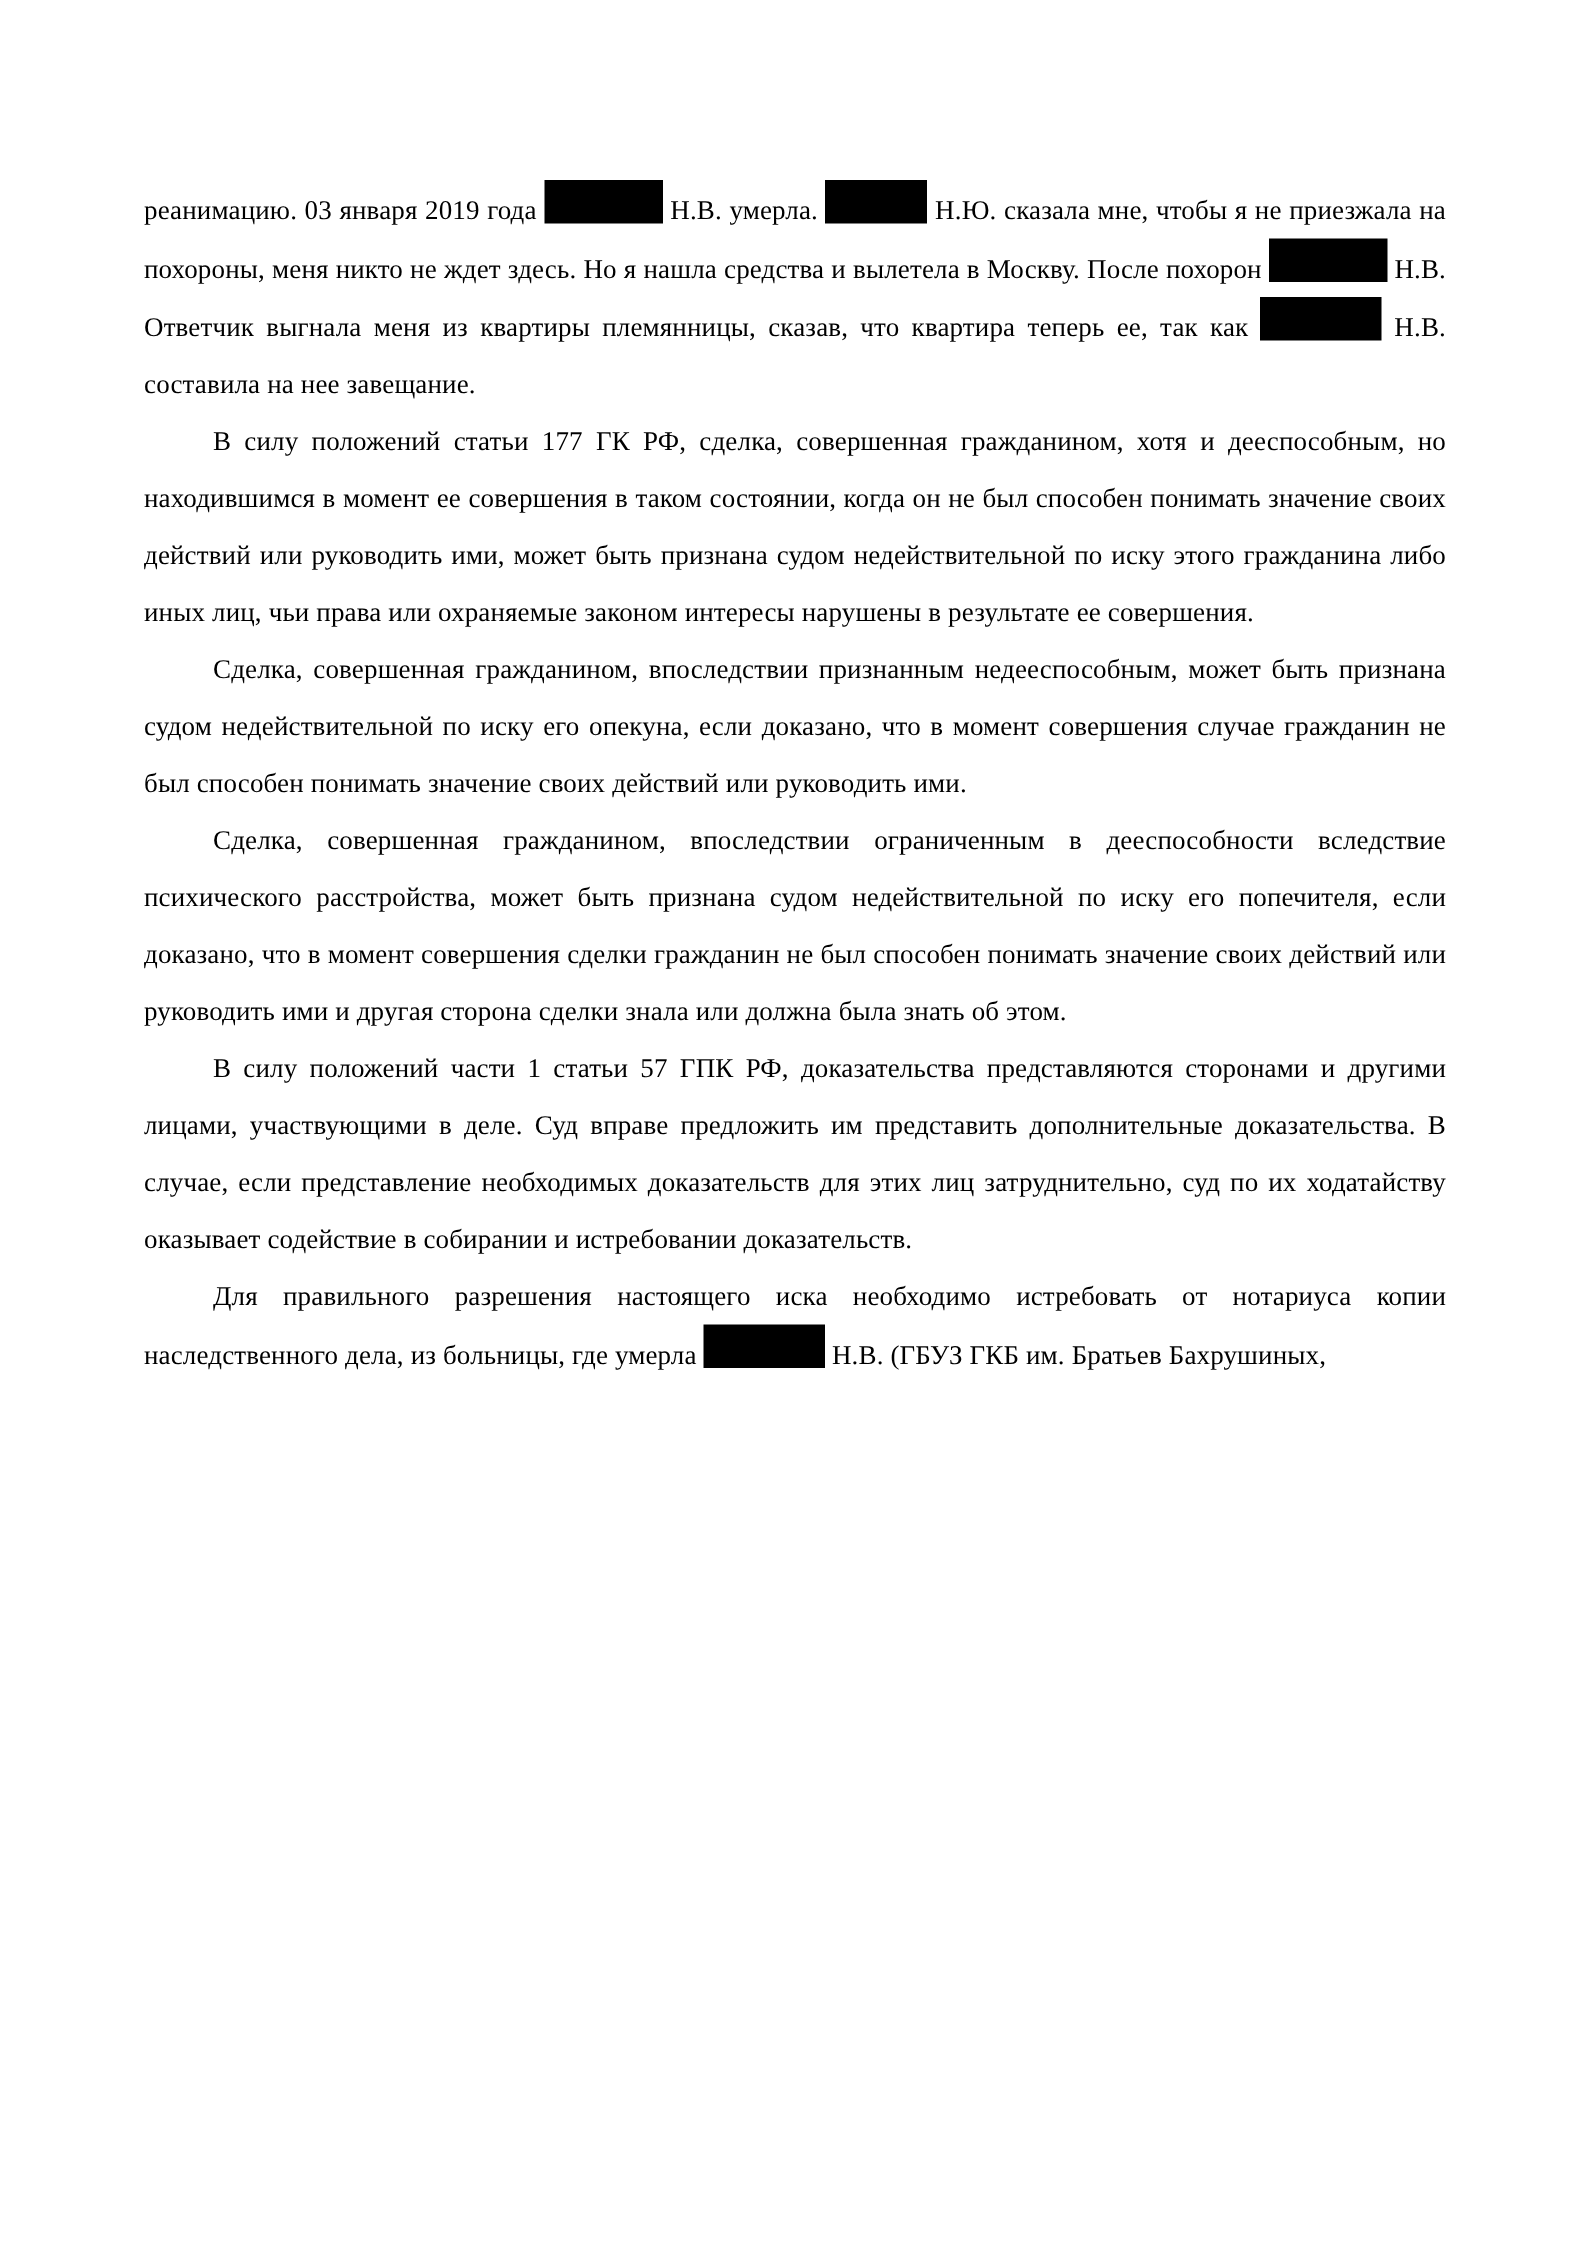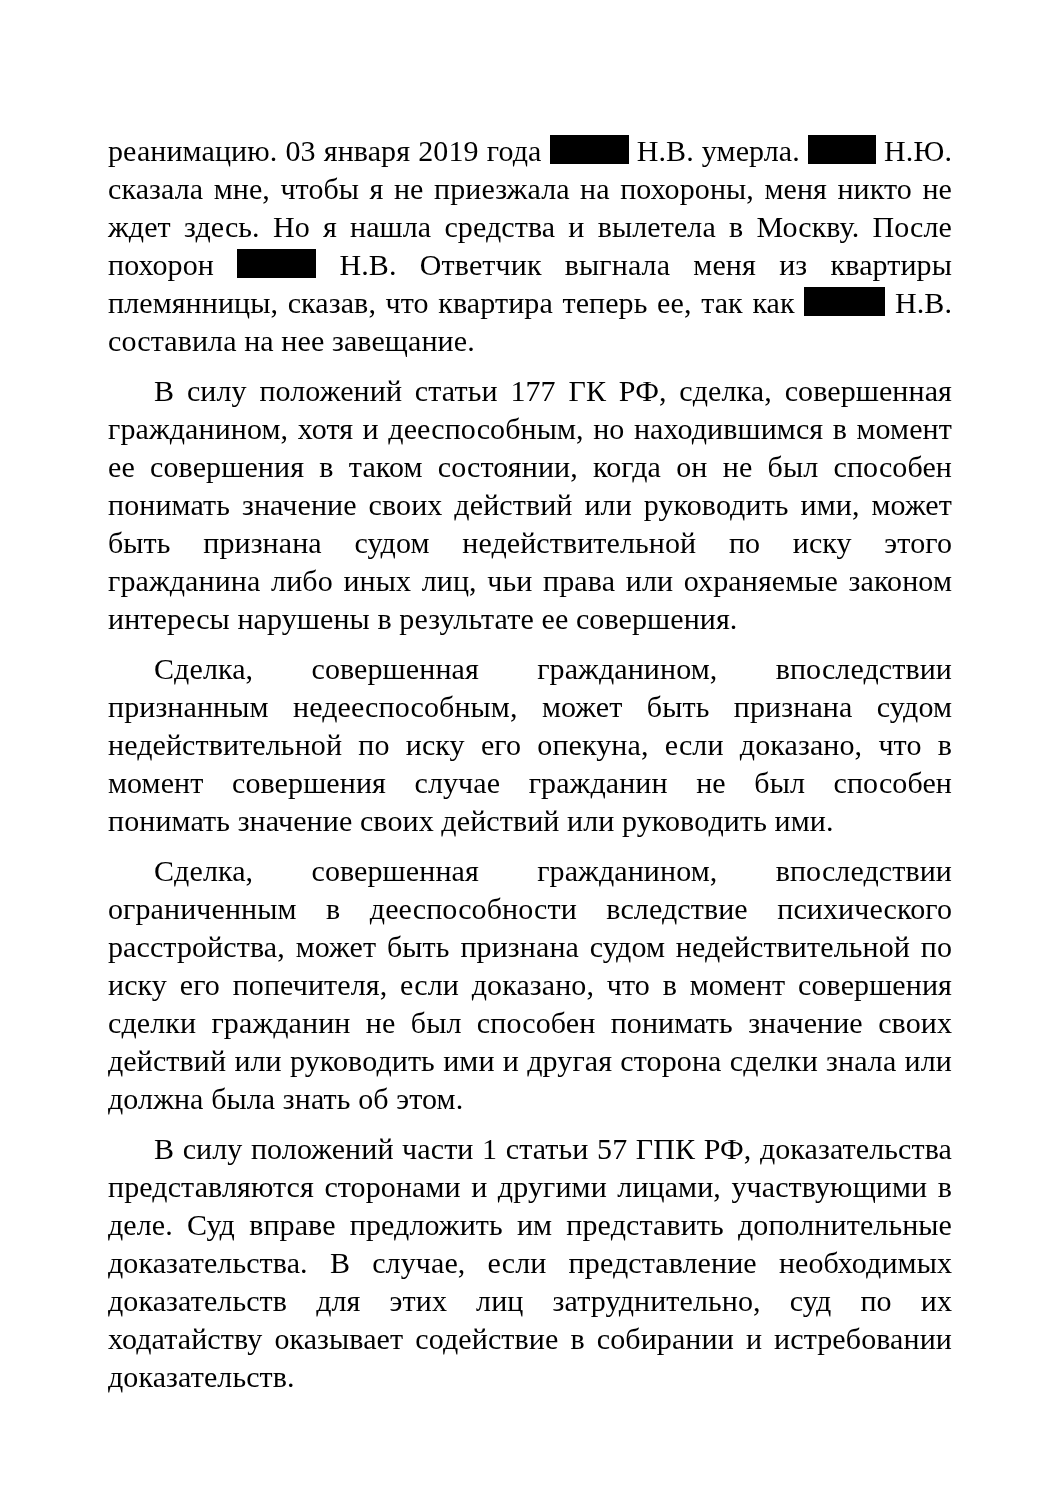--- a/index.html
+++ b/index.html
@@ -23,24 +23,24 @@
   }
 
   .text-column {
     position: absolute;
     left: 96px;
     top: 120px;
     width: 868px;
   }
 
   p.para {
-    margin: 12px;
+    margin: 0;
     padding: 0;
     color: #000000;
-    font-size: 30px;
+    font-size: 18px;
     line-height: 38px;
     text-align: justify;
     text-align-last: left;
     text-indent: 46px;
     letter-spacing: 0.1px;
     word-spacing: 0px;
     hyphens: none;
     -webkit-hyphens: none;
   }
 
@@ -64,14 +64,15 @@
 <body>
 
 <div class="page">
   <div class="text-column" id="text-column">
 
   <p class="para no-indent"><span>реанимацию. 03 января 2019 года </span><span class="redaction w-medium"></span><span> Н.В. умерла. </span><span class="redaction w-short"></span><span> Н.Ю. сказала мне, чтобы я не приезжала на похороны, меня никто не ждет здесь. Но я нашла средства и вылетела в Москву. После похорон </span><span class="redaction w-medium"></span><span> Н.В. Ответчик выгнала меня из квартиры племянницы, сказав, что квартира теперь ее, так как </span><span class="redaction w-long"></span><span> Н.В. составила на нее завещание.</span></p>
       <p class="para"><span>В силу положений статьи 177 ГК РФ, сделка, совершенная гражданином, хотя и дееспособным, но находившимся в момент ее совершения в таком состоянии, когда он не был способен понимать значение своих действий или руководить ими, может быть признана судом недействительной по иску этого гражданина либо иных лиц, чьи права или охраняемые законом интересы нарушены в результате ее совершения.</span></p>
       <p class="para"><span>Сделка, совершенная гражданином, впоследствии признанным недееспособным, может быть признана судом недействительной по иску его опекуна, если доказано, что в момент совершения случае гражданин не был способен понимать значение своих действий или руководить ими.</span></p>
       <p class="para"><span>Сделка, совершенная гражданином, впоследствии ограниченным в дееспособности вследствие психического расстройства, может быть признана судом недействительной по иску его попечителя, если доказано, что в момент совершения сделки гражданин не был способен понимать значение своих действий или руководить ими и другая сторона сделки знала или должна была знать об этом.</span></p>
       <p class="para"><span>В силу положений части 1 статьи 57 ГПК РФ, доказательства представляются сторонами и другими лицами, участвующими в деле. Суд вправе предложить им представить дополнительные доказательства. В случае, если представление необходимых доказательств для этих лиц затруднительно, суд по их ходатайству оказывает содействие в собирании и истребовании доказательств.</span></p>
+      <p class="para"><span>Для правильного разрешения настоящего иска необходимо истребовать от нотариуса копии наследственного дела, из больницы, где умерла </span><span class="redaction w-long"></span><span> Н.В. (ГБУЗ ГКБ им. Братьев Бахрушиных,</span></p>
     </div>
 </div>
 
 </body></html>

